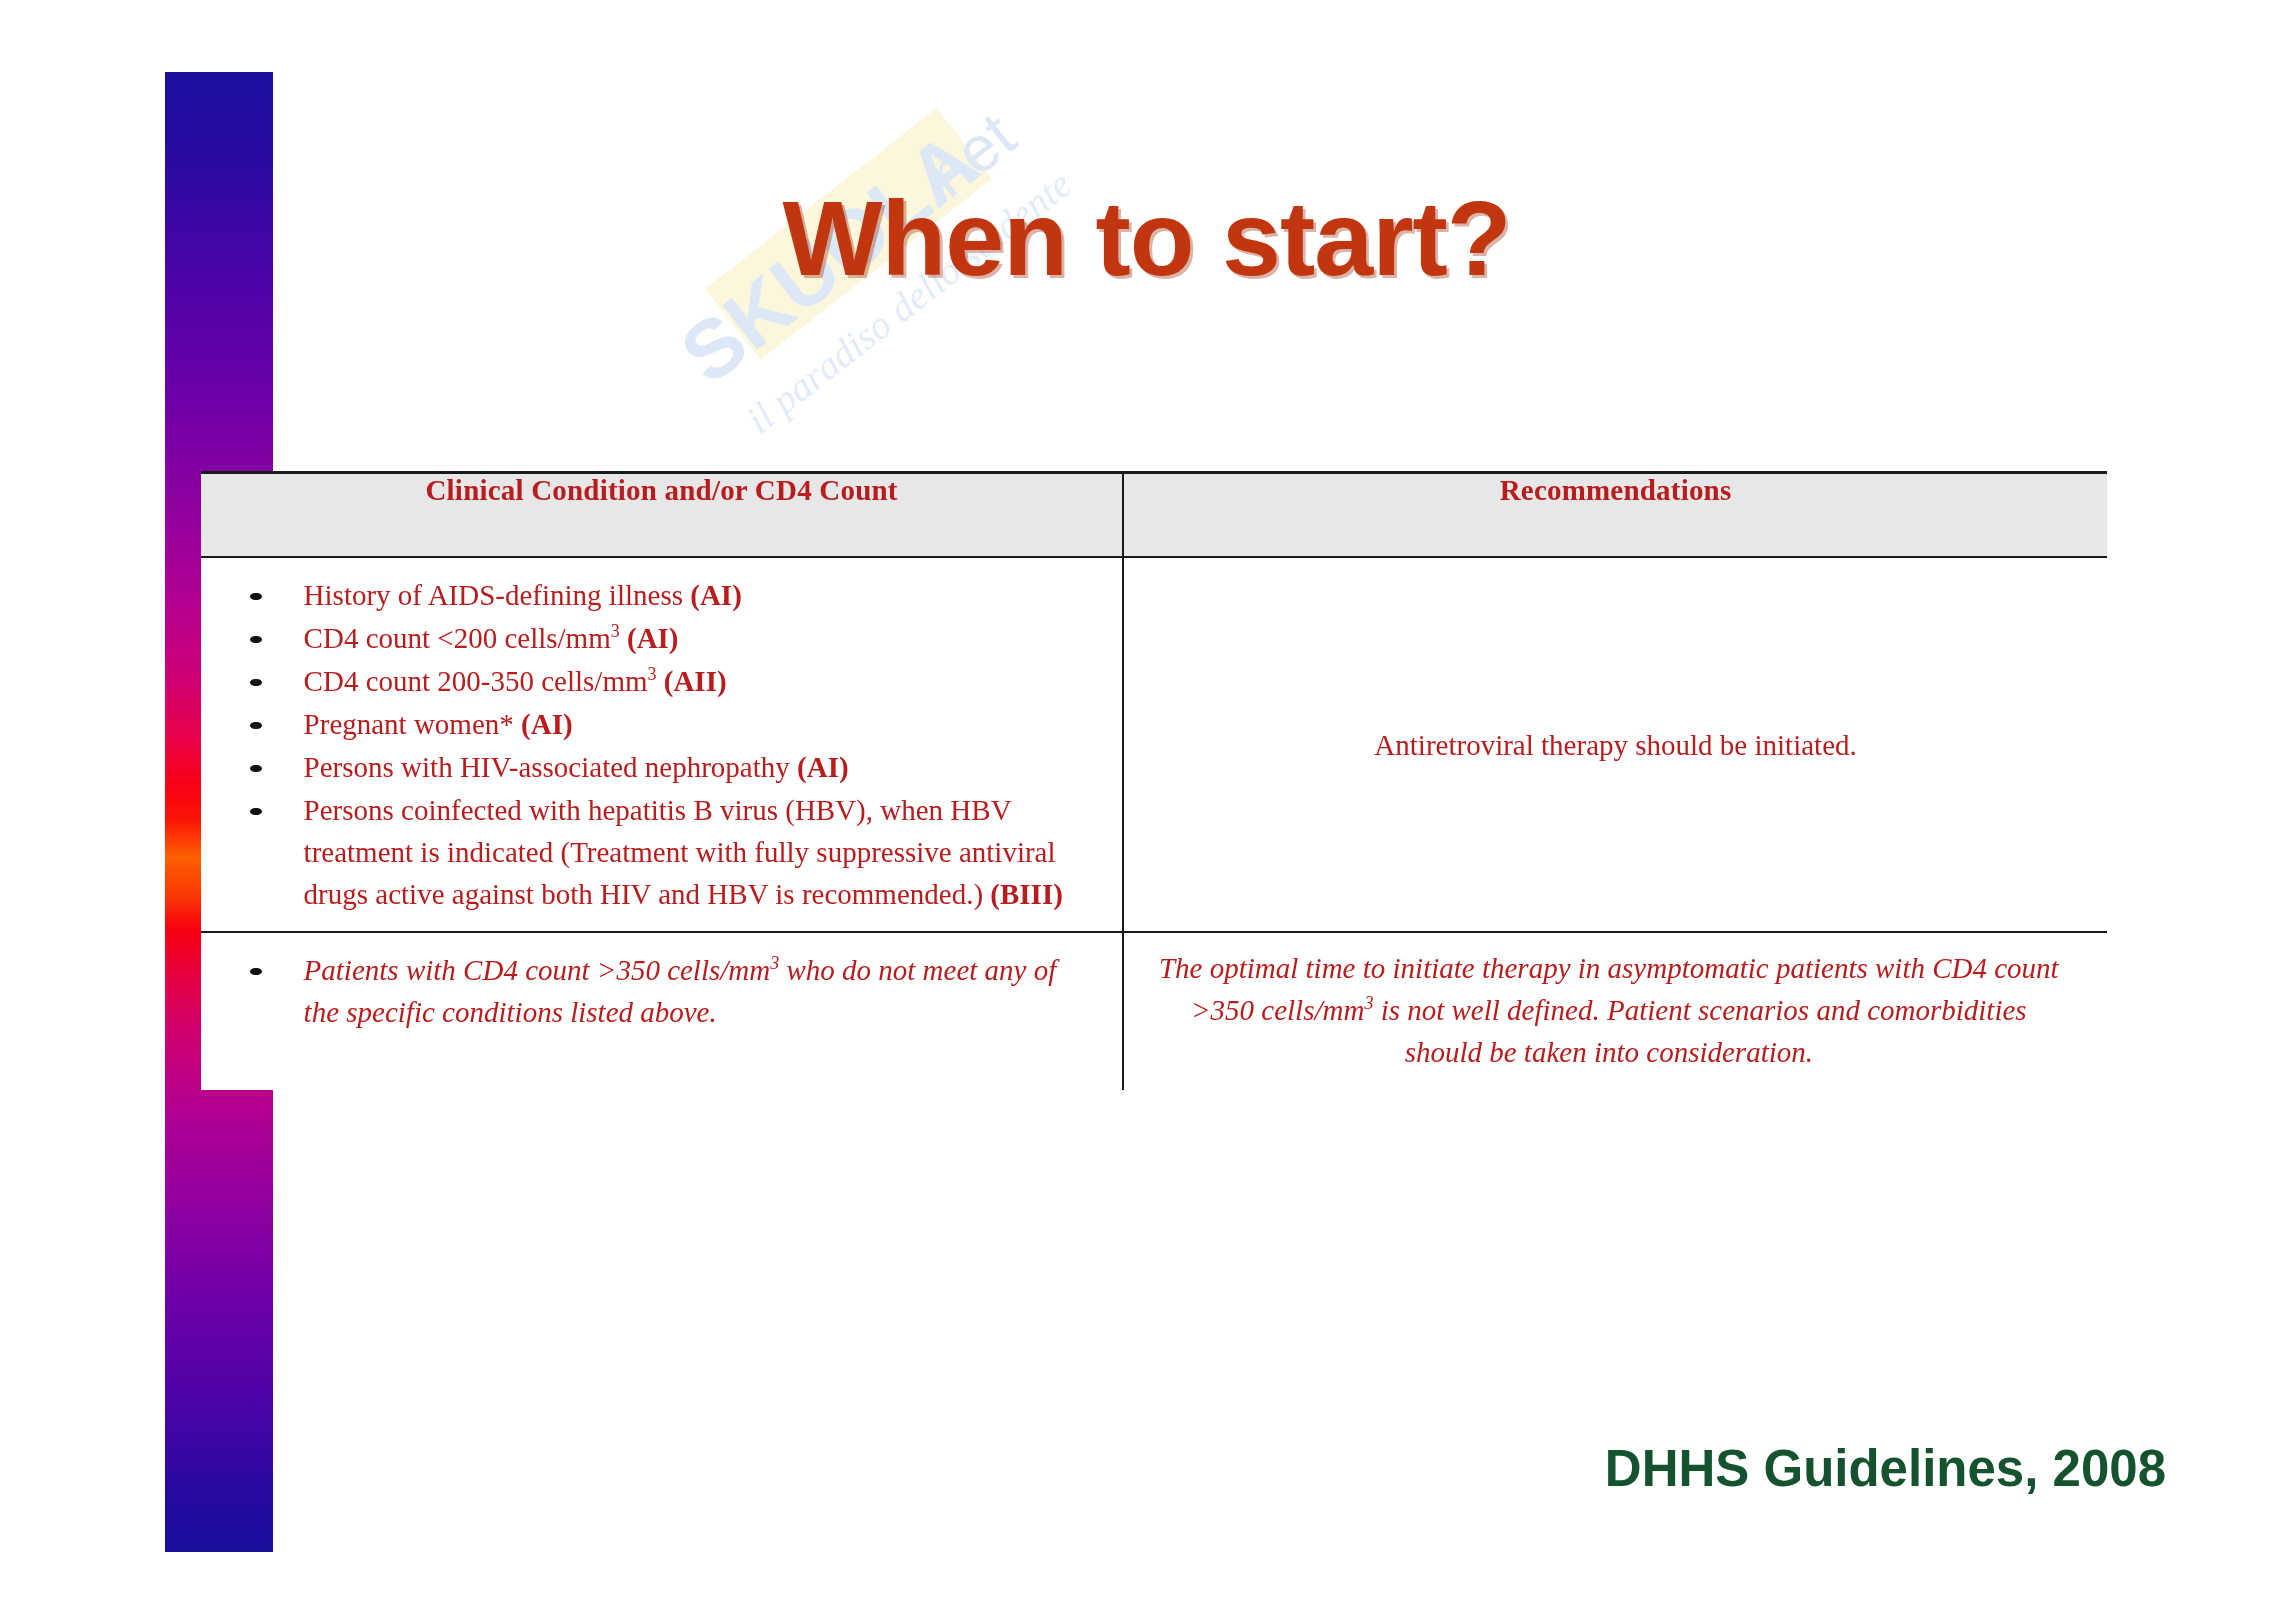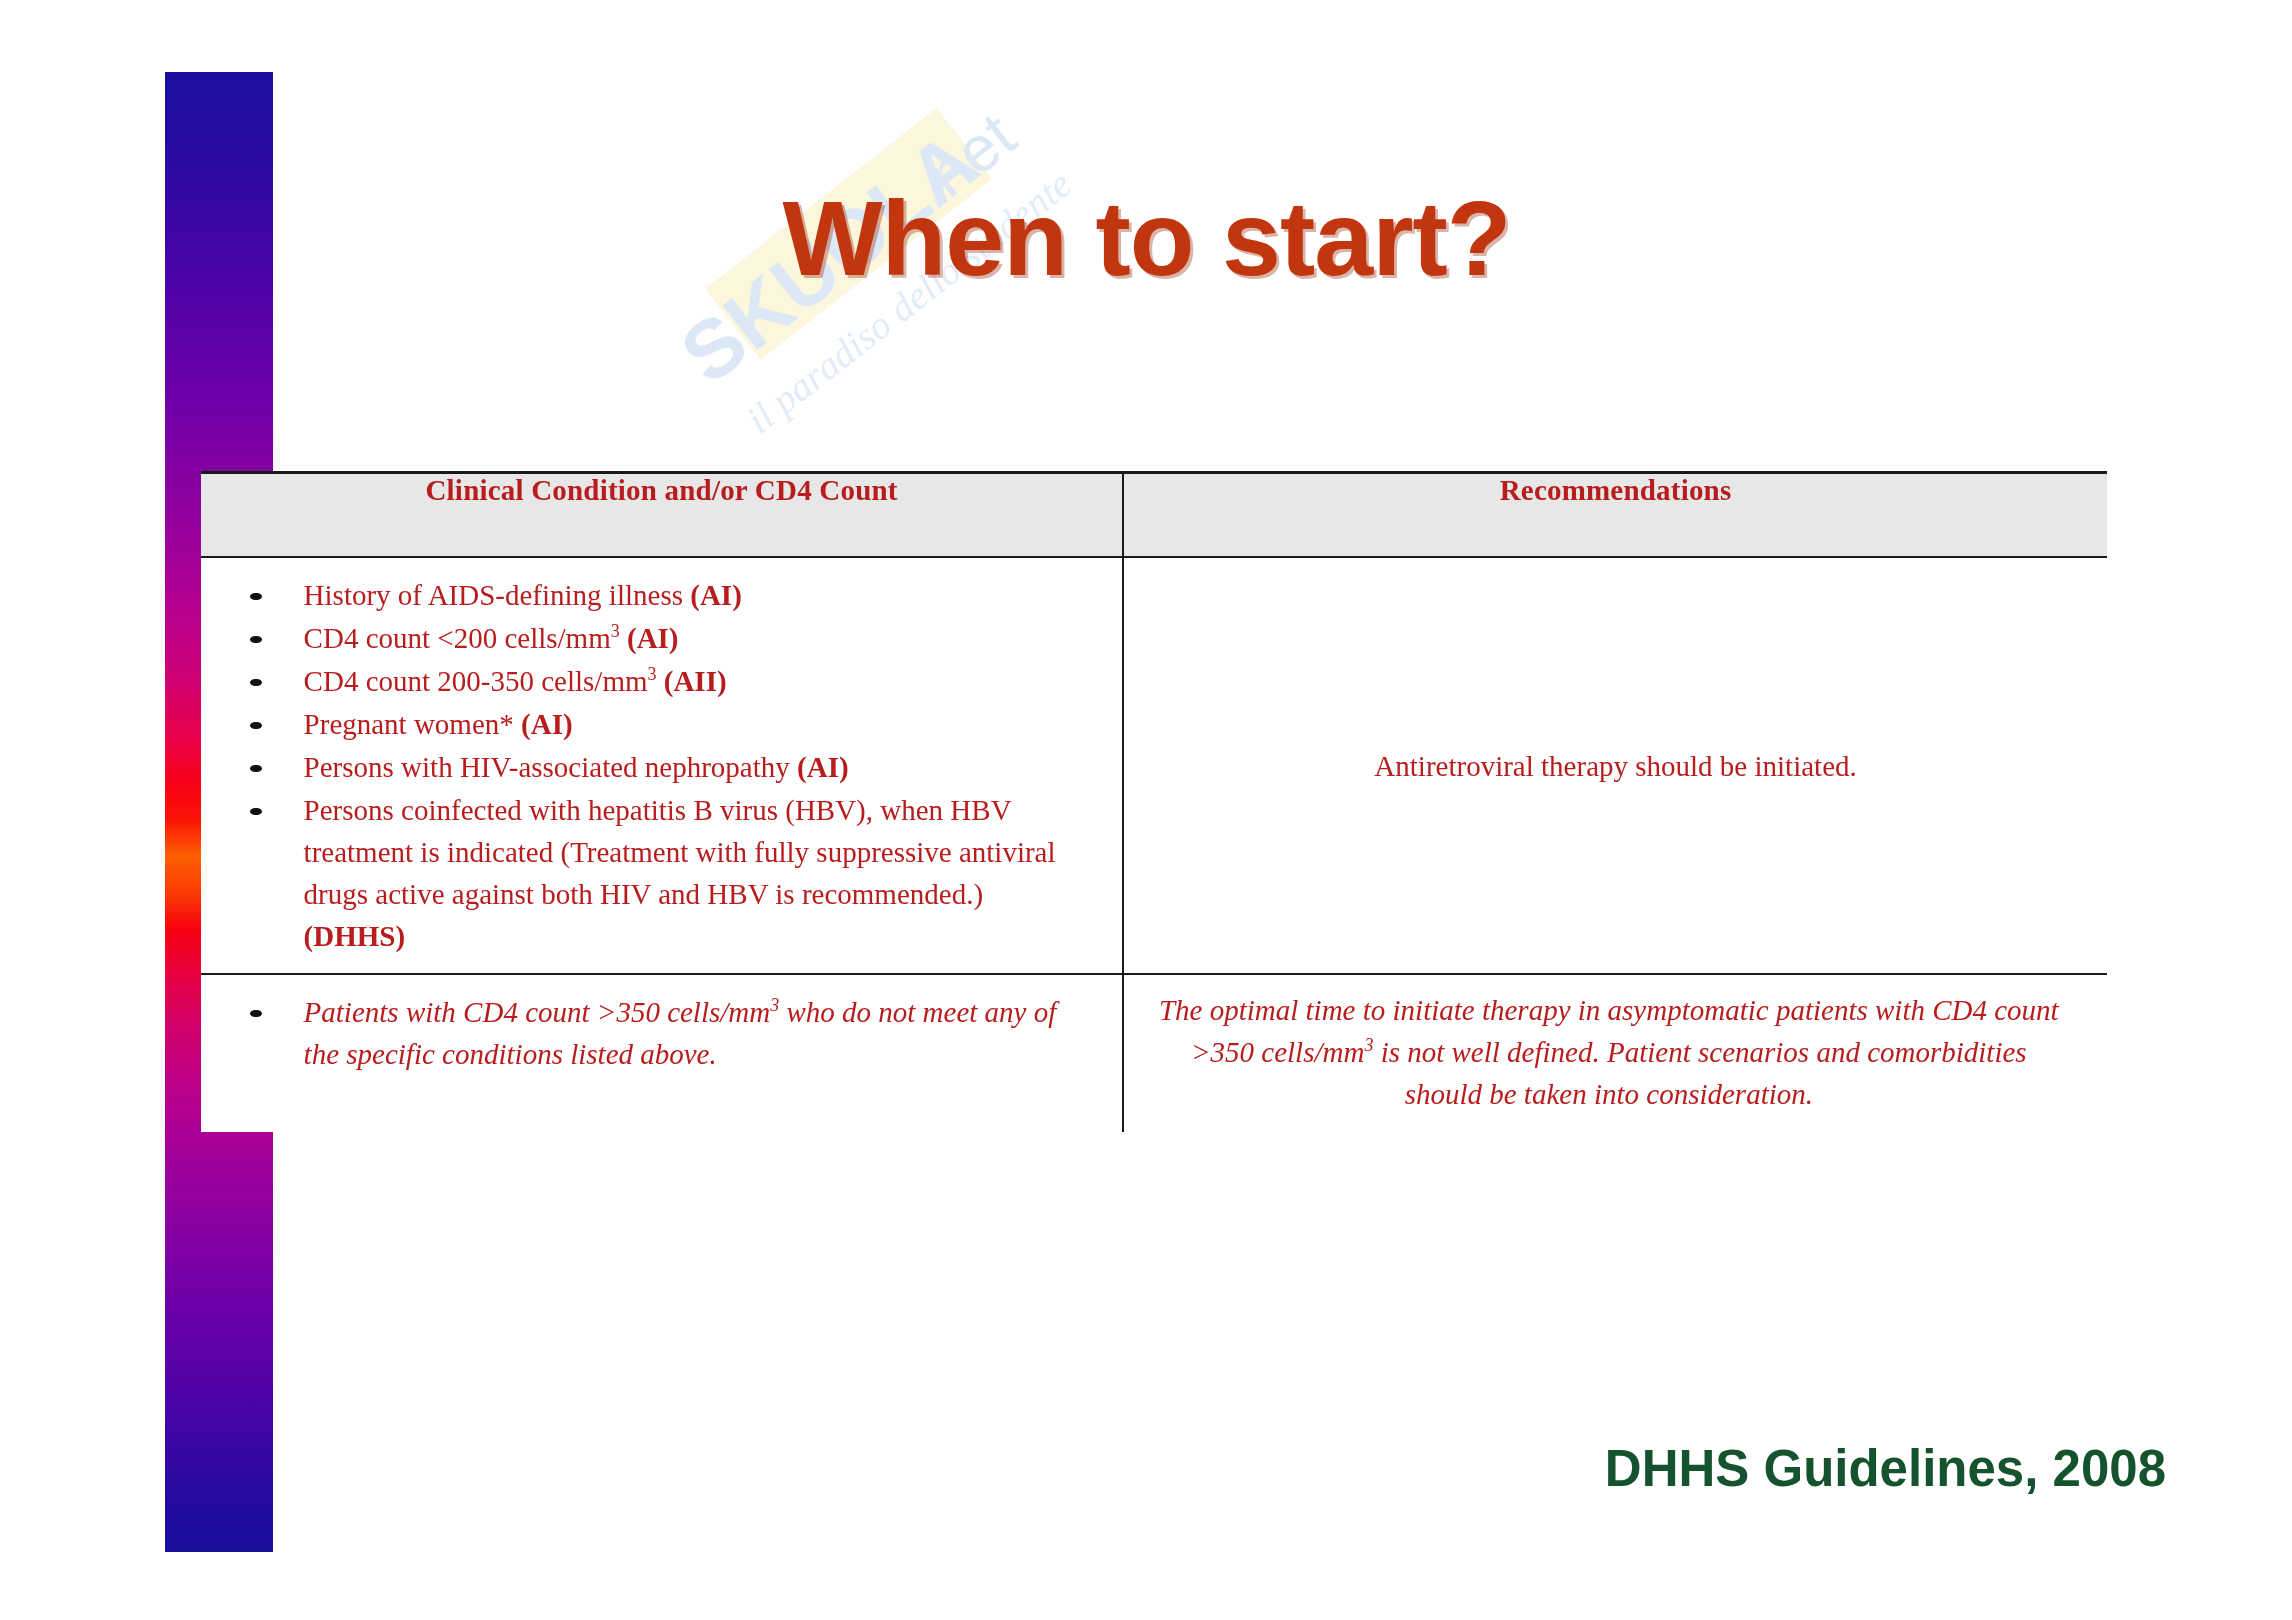--- a/index.html
+++ b/index.html
@@ -190,21 +190,21 @@
   </thead>
   <tbody>
     <tr class="body-row row1">
       <td class="col-left">
         <ul class="cond-list">
           <li>History of AIDS-defining illness <b>(AI)</b></li>
           <li>CD4 count &lt;200 cells/mm<sup>3</sup> <b>(AI)</b></li>
           <li>CD4 count 200-350 cells/mm<sup>3</sup> <b>(AII)</b></li>
           <li>Pregnant women* <b>(AI)</b></li>
           <li>Persons with HIV-associated nephropathy <b>(AI)</b></li>
-          <li>Persons coinfected with hepatitis B virus (HBV), when HBV treatment is indicated (Treatment with fully suppressive antiviral drugs active against both HIV and HBV is recommended.) <b>(DHHS)</b></li>
+          <li>Persons coinfected with hepatitis B virus (HBV), when HBV treatment is indicated (Treatment with fully suppressive antiviral drugs active against both HIV and HBV is recommended.) <b>(BIII)</b></li>
         </ul>
       </td>
       <td class="col-right rec-cell-1">Antiretroviral therapy should be initiated.</td>
     </tr>
     <tr class="body-row row2">
       <td class="col-left">
         <ul class="cond-list">
           <li>Patients with CD4 count &gt;350 cells/mm<sup>3</sup> who do not meet any of the specific conditions listed above.</li>
         </ul>
       </td>

